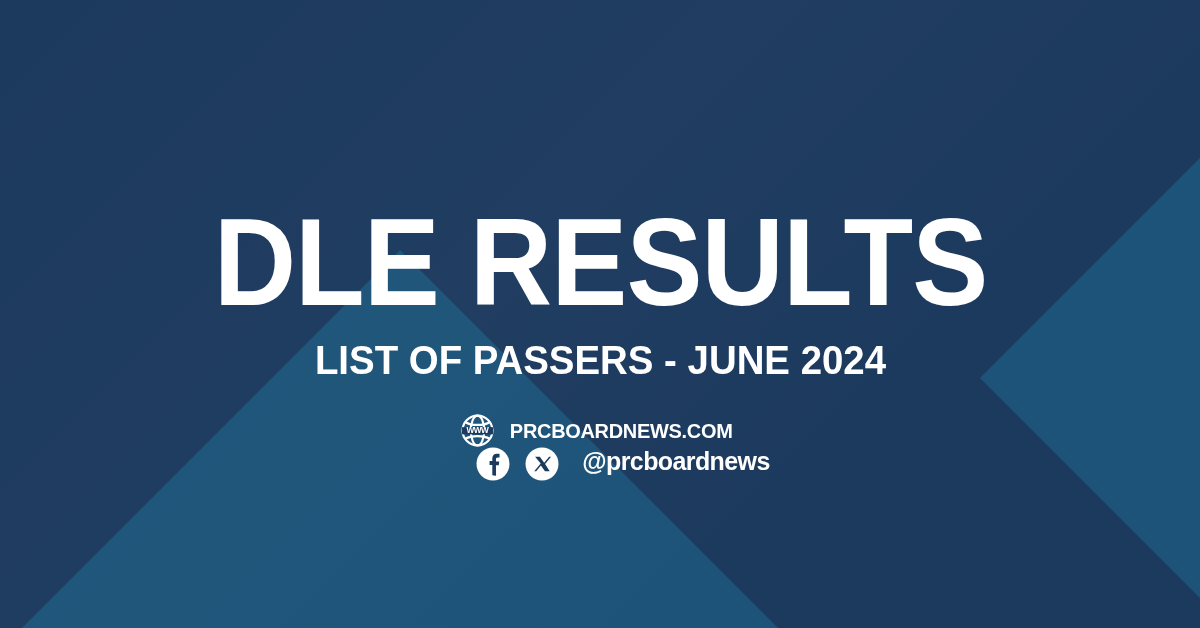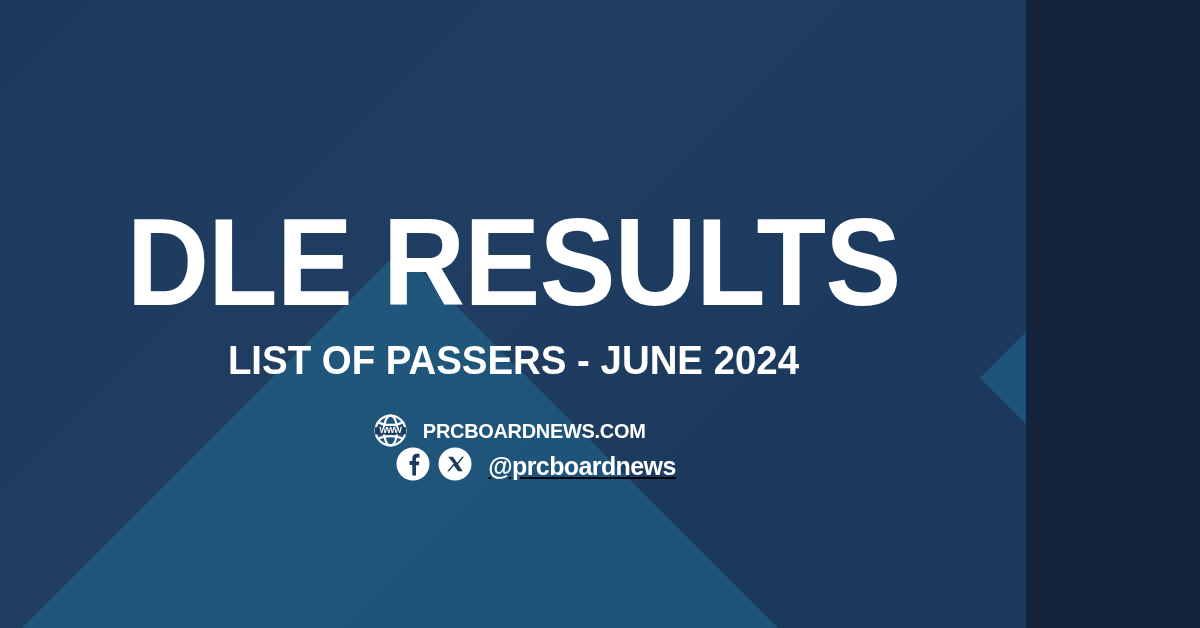--- a/index.html
+++ b/index.html
@@ -6,21 +6,21 @@
     margin: 0;
     padding: 0;
     background: #14243c;
   }
   body {
     font-family: "Liberation Sans", sans-serif;
   }
 
   .banner {
     position: relative;
-    width: 1026px;
+    width: 1200px;
     height: 628px;
     overflow: hidden;
     background: #1c3a5e;
   }
 
   
   .bands {
     position: absolute;
     inset: 0;
     overflow: hidden;
@@ -121,24 +121,23 @@
     font-family: "Liberation Sans", sans-serif;
     font-weight: 700;
     font-size: 21px;
     letter-spacing: -0.3px;
     transform: scaleX(0.95);
     white-space: nowrap;
   }
 
   .social-group {
     display: flex;
-    align-items: flex-end;
-    gap: 8px;
+    align-items: flex-start;
+    gap: 15px;
     margin-left: 46px;
-    text-decoration: underline;
   }
 
   .handle-label {
     color: #ffffff;
     font-family: "Liberation Sans", sans-serif;
     font-weight: 700;
     font-size: 25px;
     letter-spacing: -0.6px;
     white-space: nowrap;
     margin-left: 8px;

